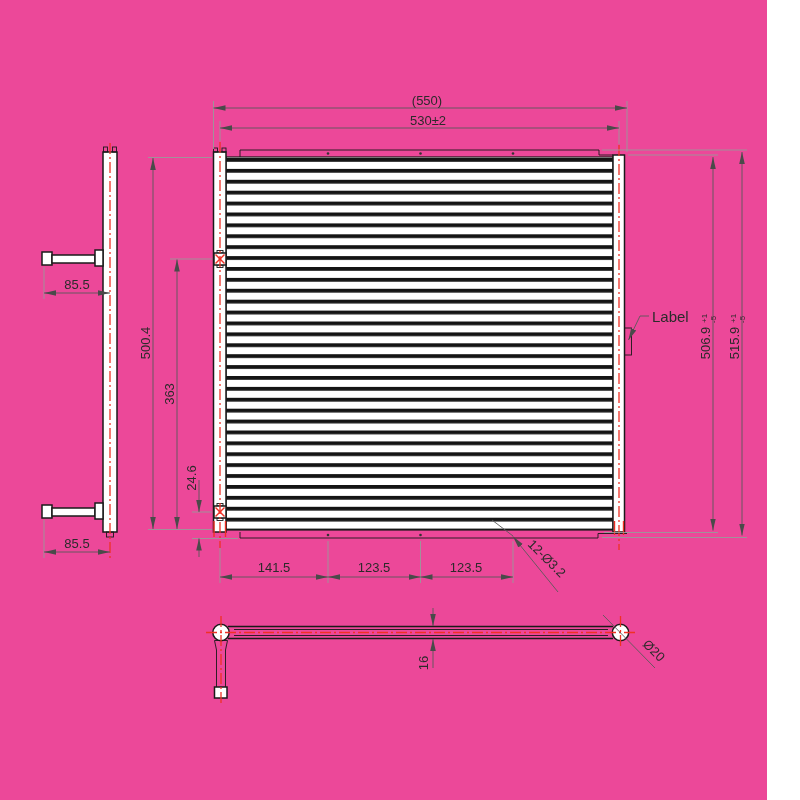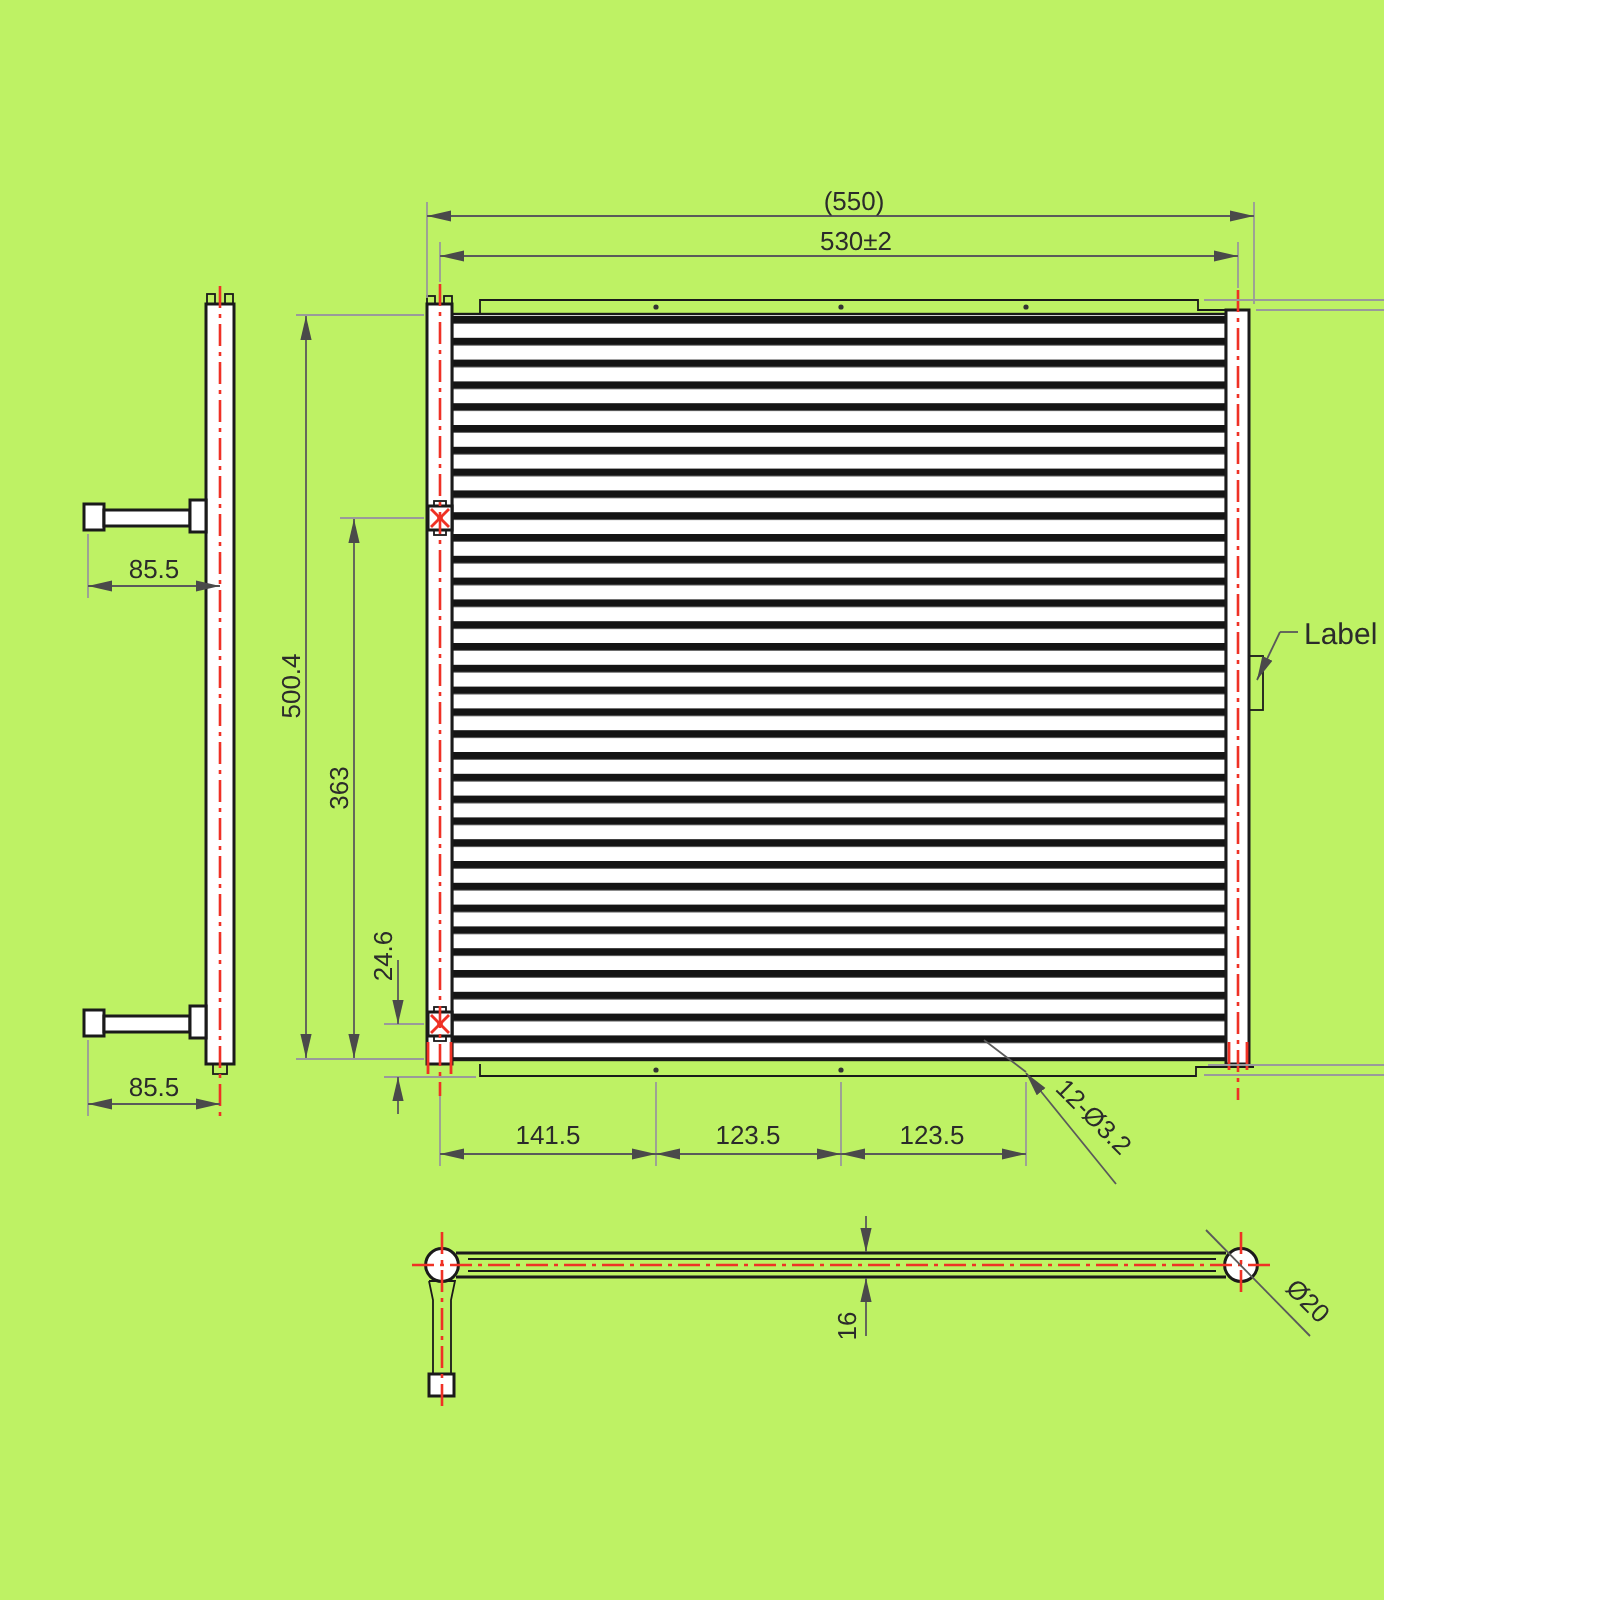--- a/index.html
+++ b/index.html
@@ -1,16 +1,16 @@
 <!DOCTYPE html>
 <html><head>
 <meta charset="utf-8">
 <style>
   html,body{margin:0;padding:0;background:#ffffff;}
-  .canvas{position:relative;width:692px;height:800px;background:#bef264;overflow:hidden;}
+  .canvas{position:relative;width:767px;height:800px;background:#ec4899;overflow:hidden;}
   svg{display:block;}
   text{font-family:"Liberation Sans", sans-serif; fill:#2b2b2b;}
   .dimtxt{font-size:13px;}
   .toltxt{font-size:8px;}
   .lbltxt{font-size:15px;}
   .obj{stroke:#1a1a1a;stroke-width:1.5;fill:none;}
   .objthin{stroke:#1a1a1a;stroke-width:0.9;fill:none;}
   .objfill{stroke:#1a1a1a;stroke-width:1.5;fill:#ffffff;}
   .dim{stroke:#5a5a5a;stroke-width:0.9;fill:none;}
   .ext{stroke:#9a9a9a;stroke-width:0.9;fill:none;}

